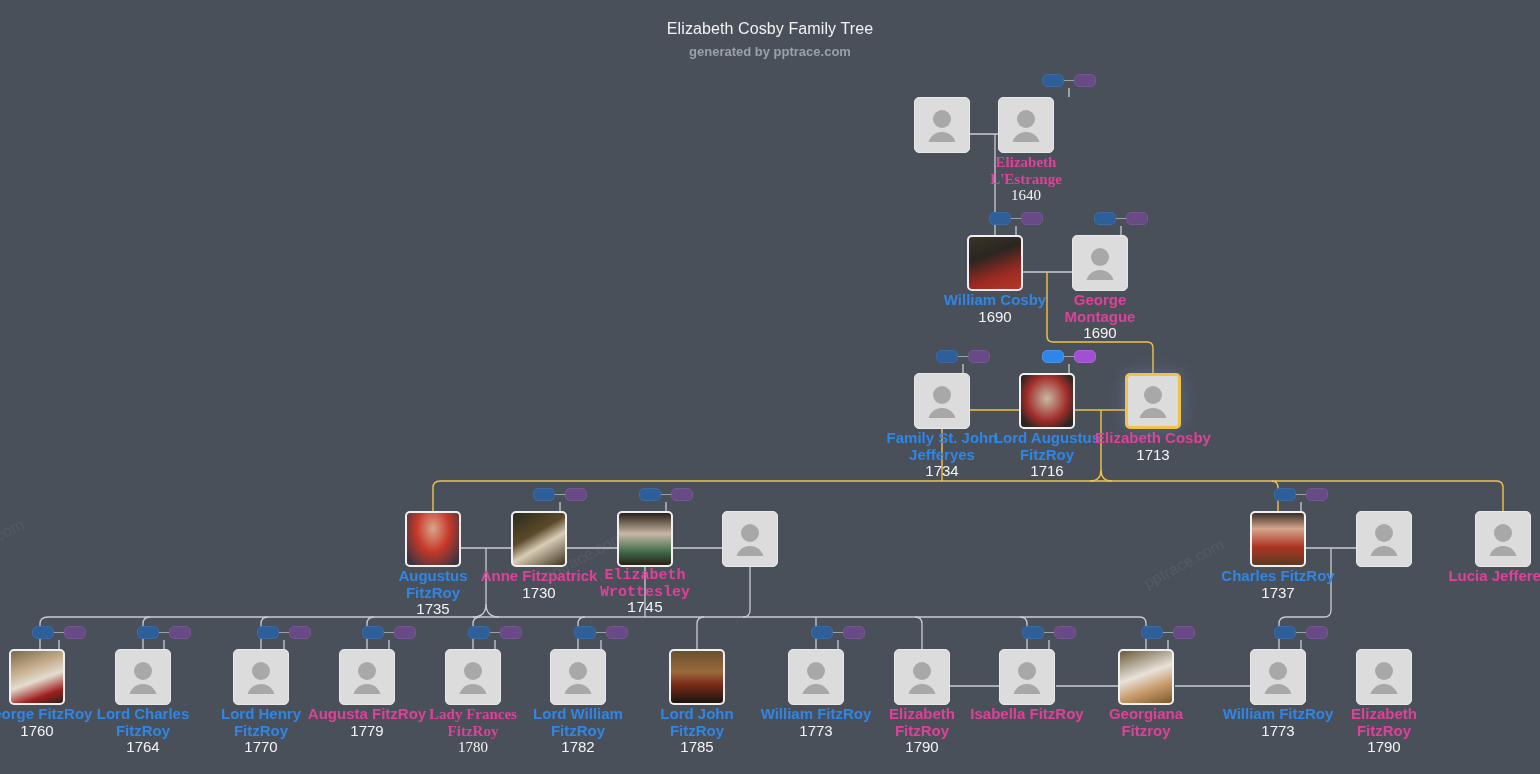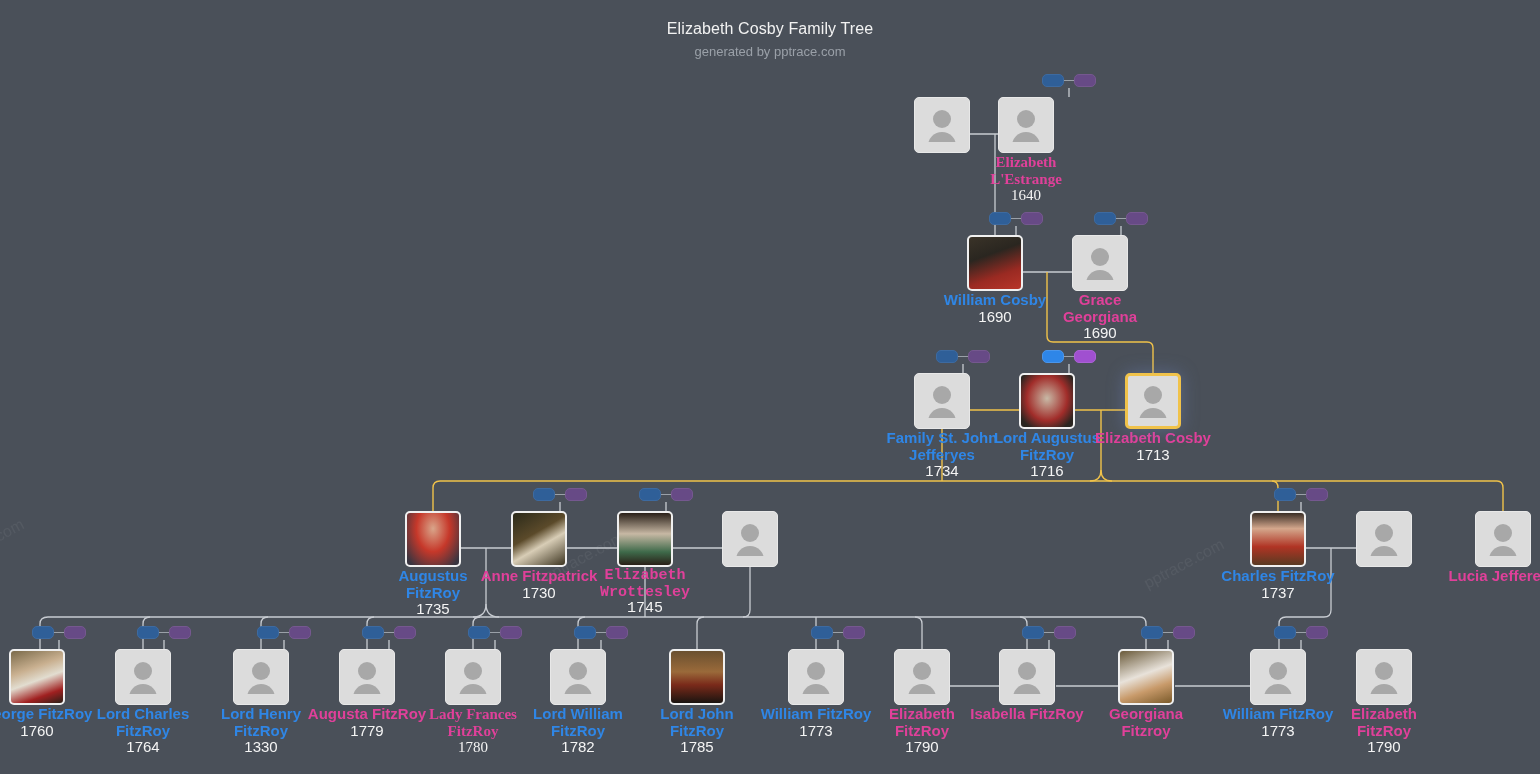--- a/index.html
+++ b/index.html
@@ -8,21 +8,21 @@
     background:#4a5059;
     font-family:"Liberation Sans", sans-serif;
     position:relative;
   }
   .title {
     position:absolute; left:0; width:1540px; top:20px; text-align:center;
     color:#f2f2f2; font-size:16px; letter-spacing:0.1px;
   }
   .subtitle {
     position:absolute; left:0; width:1540px; top:44px; text-align:center;
-    color:#9aa0a8; font-size:13px;
+    color:#9aa0a8; font-size:13px;font-weight:bold;
   }
   svg.lines { position:absolute; left:0; top:0; width:1540px; height:774px; }
   .node {
     position:absolute; width:120px; margin-left:-60px;
     text-align:center; cursor:pointer;
   }
   .avatar {
     width:56px; height:56px; margin:0 auto; border-radius:5px;
     background:#dcdcdc; position:relative; overflow:hidden;
     box-sizing:border-box; border:1px solid #e8e8e8;
@@ -160,21 +160,21 @@
     <div class="node" style="left: 995px; top: 235px;">
     <div class="avatar photo" style="background: linear-gradient(160deg, rgb(58, 51, 40) 0%, rgb(42, 38, 32) 35%, rgb(154, 42, 34) 70%, rgb(184, 54, 42) 100%);"></div>
     <div class="name m">William Cosby</div>
     <div class="year">1690</div>
   </div>
     <div class="node" style="left: 1100px; top: 235px;">
     <div class="avatar">
       <div class="head"></div>
       <div class="body"></div>
     </div>
-    <div class="name f">Grace Georgiana</div>
+    <div class="name f">George Montague</div>
     <div class="year">1690</div>
   </div>
     <div class="node" style="left: 942px; top: 373px;">
     <div class="avatar">
       <div class="head"></div>
       <div class="body"></div>
     </div>
     <div class="name m">Family St. John Jefferyes</div>
     <div class="year">1734</div>
   </div>
@@ -247,21 +247,21 @@
     </div>
     <div class="name m">Lord Charles FitzRoy</div>
     <div class="year">1764</div>
   </div>
     <div class="node" style="left: 261px; top: 649px;">
     <div class="avatar">
       <div class="head"></div>
       <div class="body"></div>
     </div>
     <div class="name m">Lord Henry FitzRoy</div>
-    <div class="year">1330</div>
+    <div class="year">1770</div>
   </div>
     <div class="node" style="left: 367px; top: 649px;">
     <div class="avatar">
       <div class="head"></div>
       <div class="body"></div>
     </div>
     <div class="name f">Augusta FitzRoy</div>
     <div class="year">1779</div>
   </div>
     <div class="node" style="left: 473px; top: 649px; font-family: Liberation Serif, serif;">

